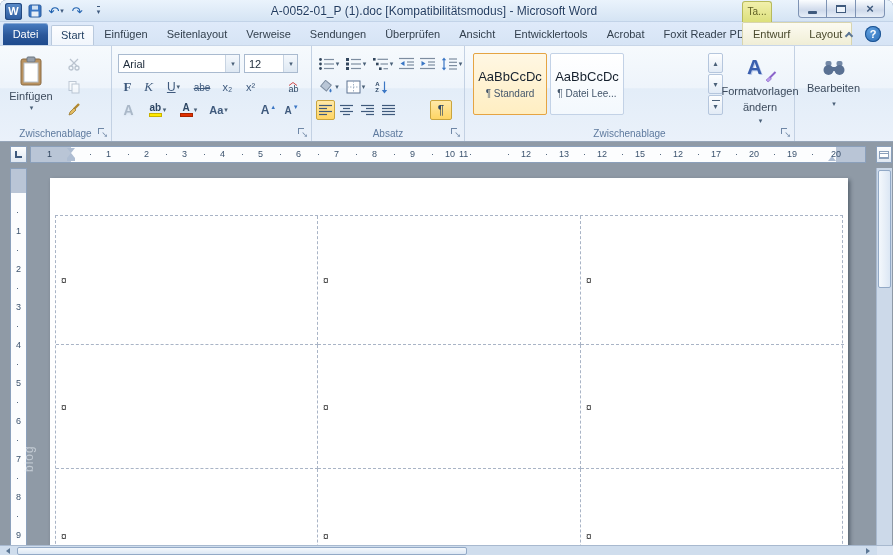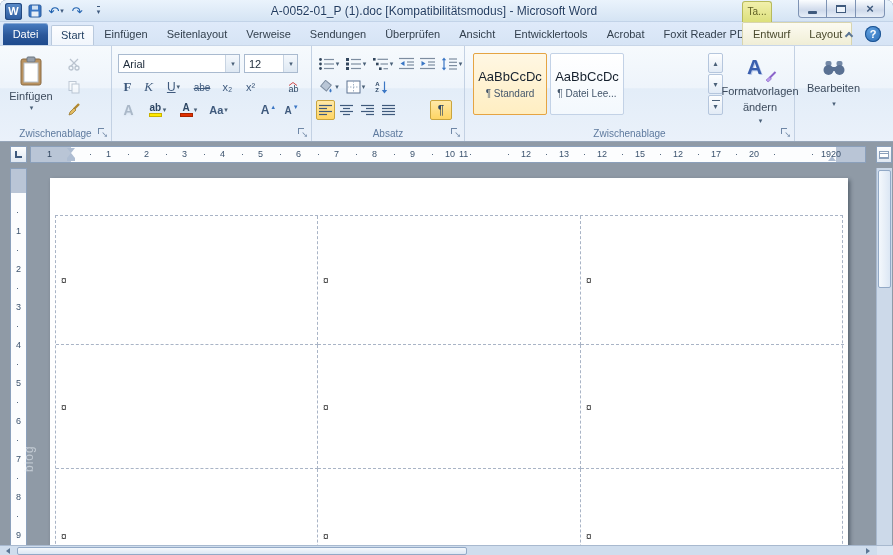--- a/index.html
+++ b/index.html
@@ -565,21 +565,21 @@
         <span class="hnum" style="left: 566px;">12</span>
         <span class="hdot" style="left: 590px;">·</span>
         <span class="hnum" style="left: 604px;">15</span>
         <span class="hdot" style="left: 628px;">·</span>
         <span class="hnum" style="left: 642px;">12</span>
         <span class="hdot" style="left: 666px;">·</span>
         <span class="hnum" style="left: 680px;">17</span>
         <span class="hdot" style="left: 704px;">·</span>
         <span class="hnum" style="left: 718px;">20</span>
         <span class="hdot" style="left: 742px;">·</span>
-        <span class="hnum" style="left: 790px;">19</span>
+        <span class="hnum" style="left: 756px;">19</span>
         <span class="hdot" style="left: 780px;">·</span>
         <span class="hnum" style="left: 800px;">20</span>
       </div>
 
     <div class="ruler-toggle">
         <span class="rt-glyph"></span>
       </div>
 
     <div class="v-ruler">
       <div class="v-ruler-white"></div>

